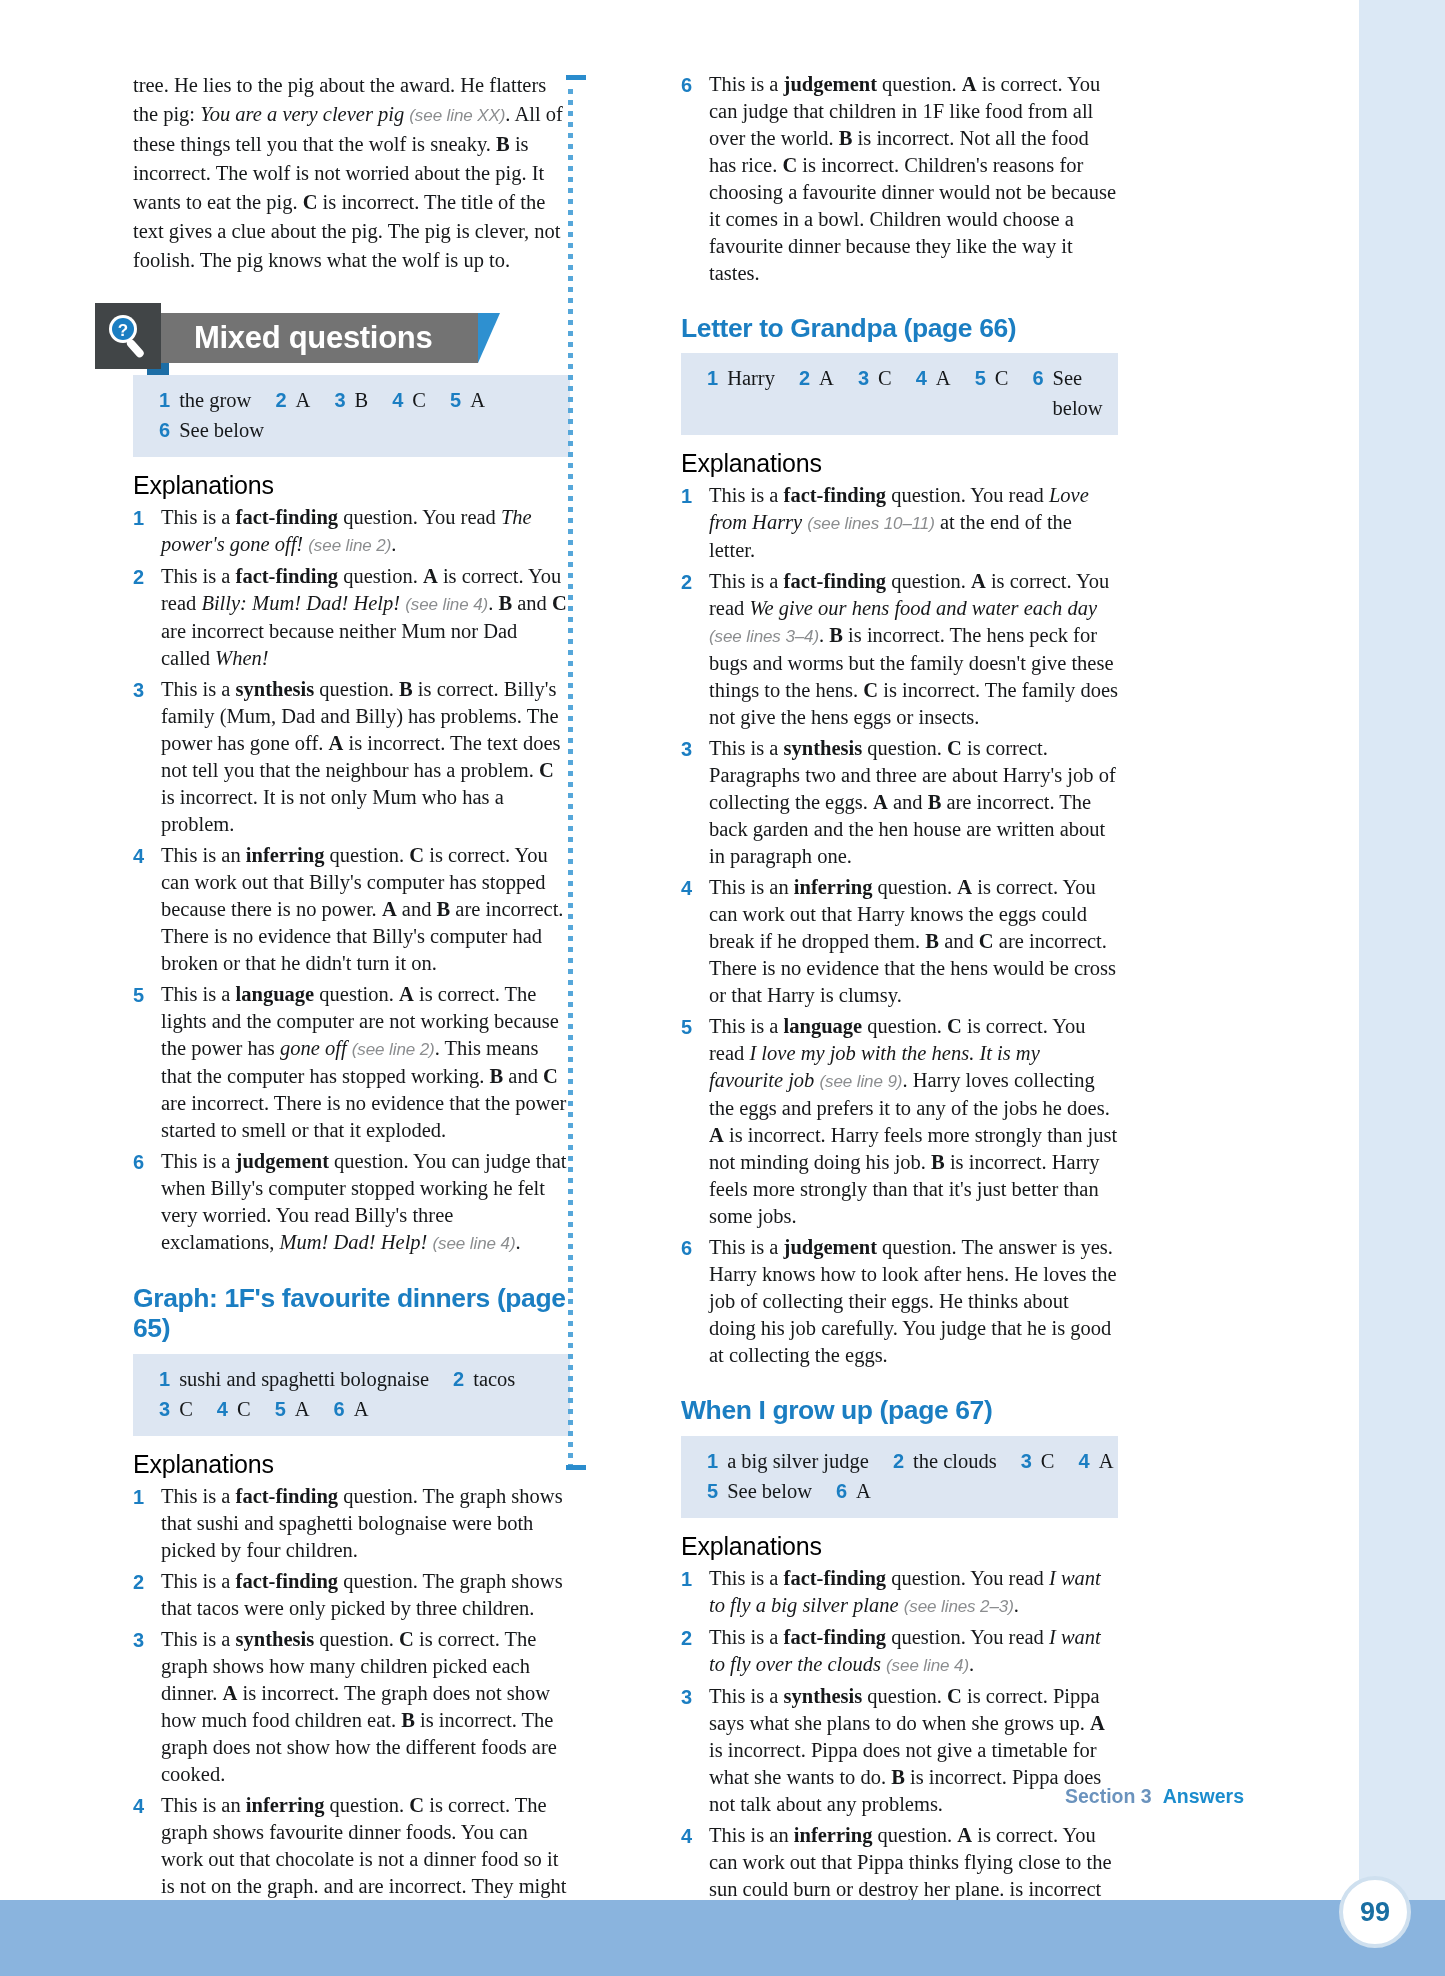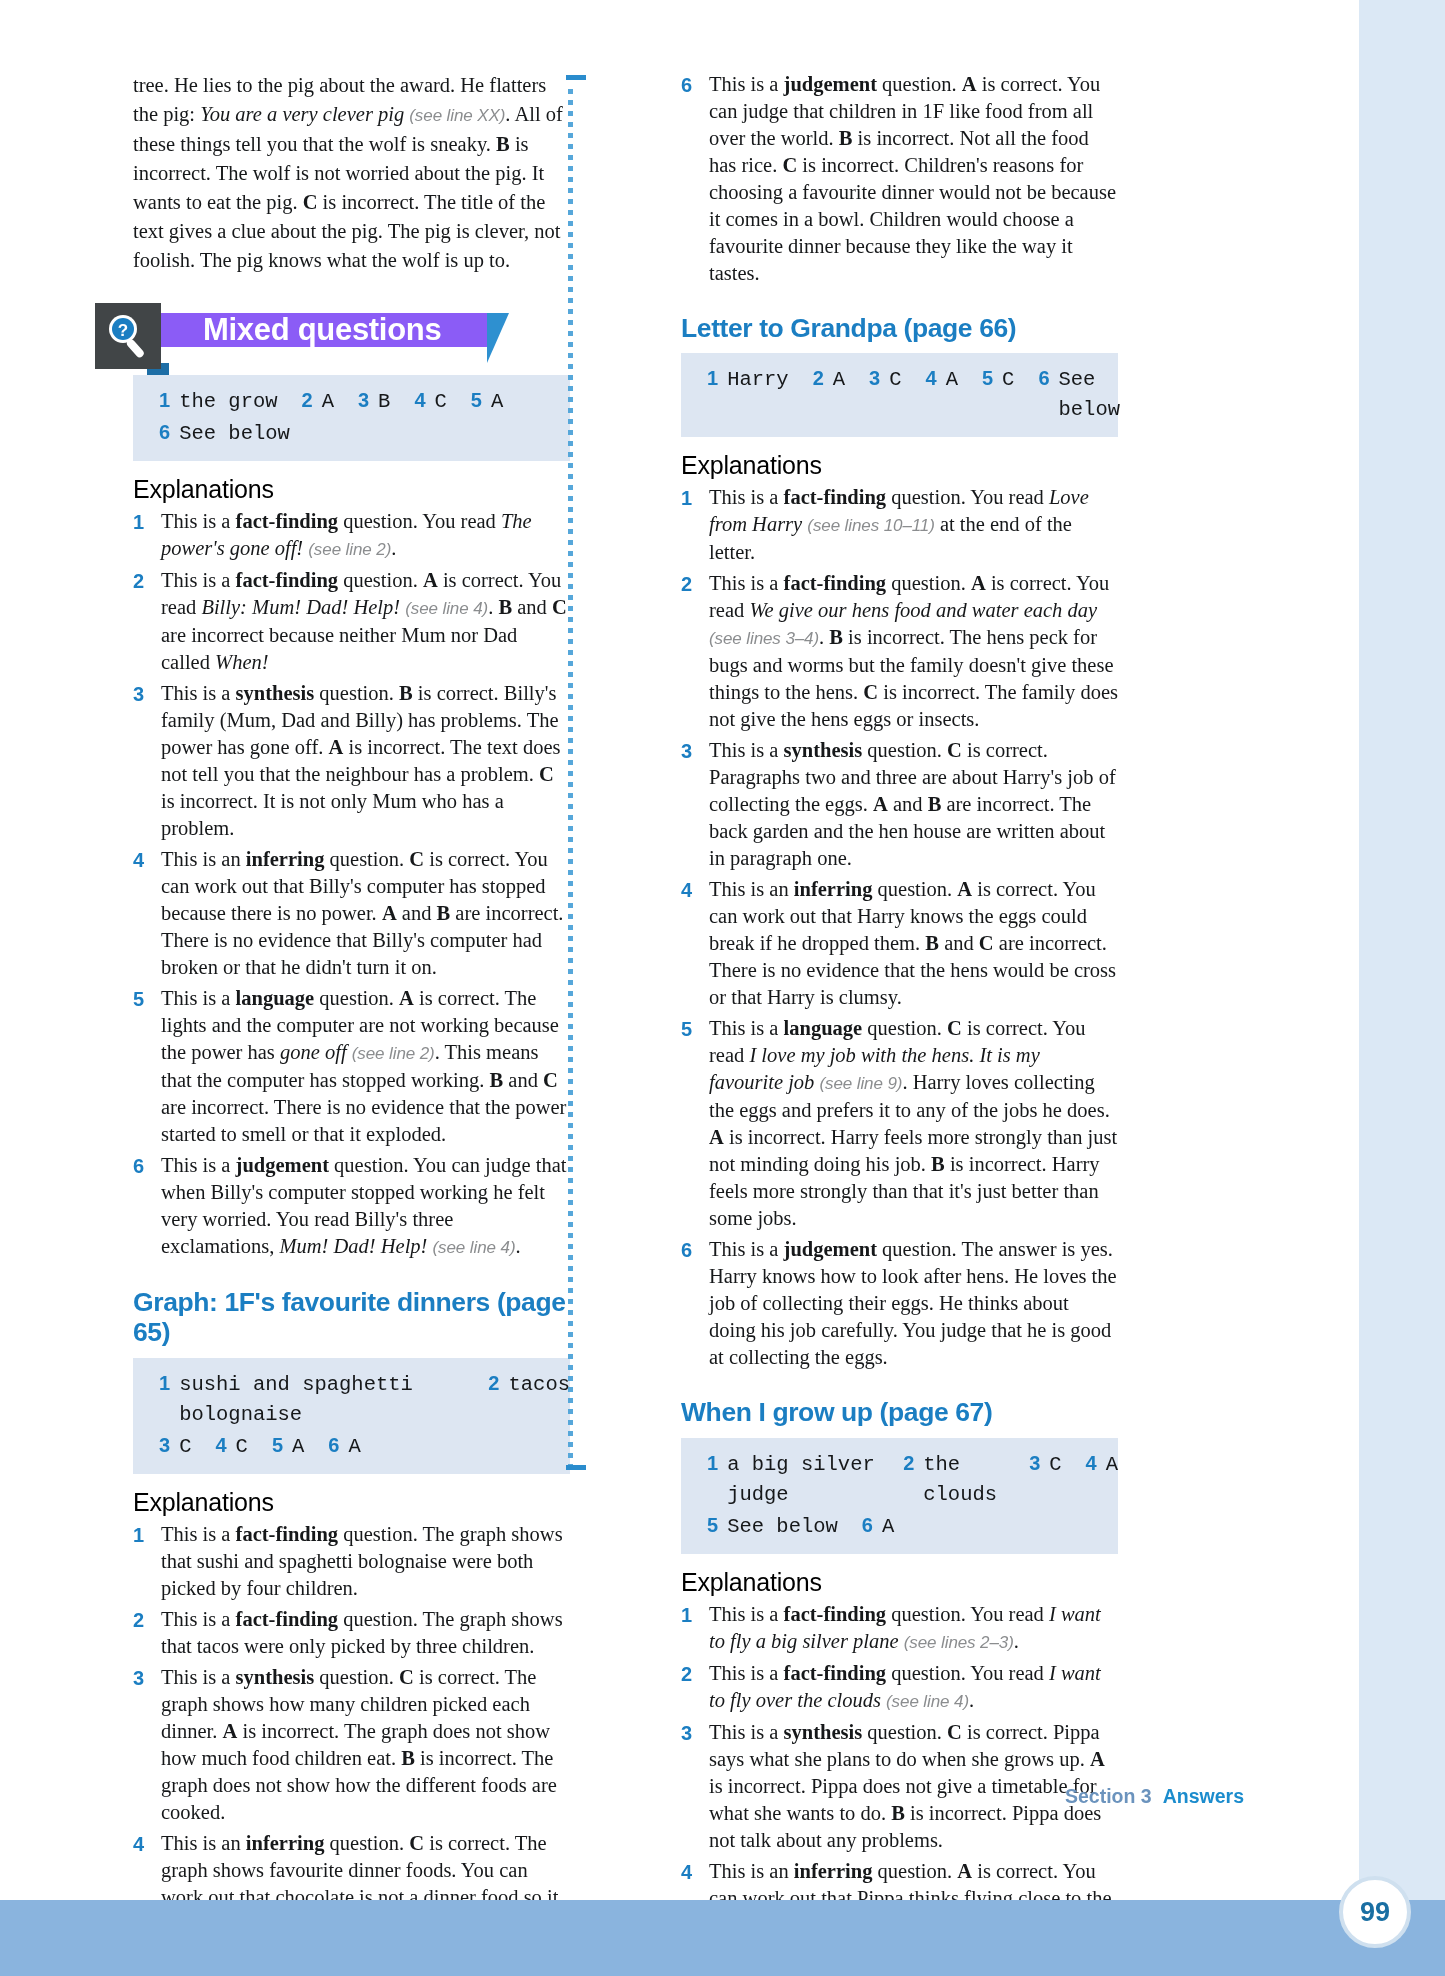--- a/index.html
+++ b/index.html
@@ -108,24 +108,24 @@
   .banner-icon {
     position: absolute;
     left: 0; top: 0;
     width: 66px; height: 66px;
     background: #414547;
     z-index: 3;
   }
   .banner-icon svg { display: block; }
   .banner-bar {
     position: absolute;
-    left: 52px; top: 10px;
-    height: 34px;
+    left: 43px; top: 10px;
+    height: 50px;
     width: 340px;
-    background: #8b5cf6;
+    background: #737373;
     display: flex;
     align-items: center;
     z-index: 2;
   }
   .banner-bar::after {
     content: "";
     position: absolute;
     right: -22px; top: 0;
     border-top: 50px solid #2e90d0;
     border-right: 22px solid transparent;
@@ -175,21 +175,21 @@
     gap: 9px;
   }
   .ans-num {
     font-family: "Liberation Sans", sans-serif;
     font-weight: bold;
     font-size: 20px;
     color: #1b7ec2;
     flex: 0 0 auto;
   }
   .ans-val {
-    font-family: Liberation Mono, monospace;
+    font-family: Liberation Serif, serif;
     font-size: 20.5px;
     color: #16181a;
   }
 
   
   .expl-head {
     font-family: "Liberation Sans", sans-serif;
     font-weight: normal;
     font-size: 25px;
     color: #000000;

